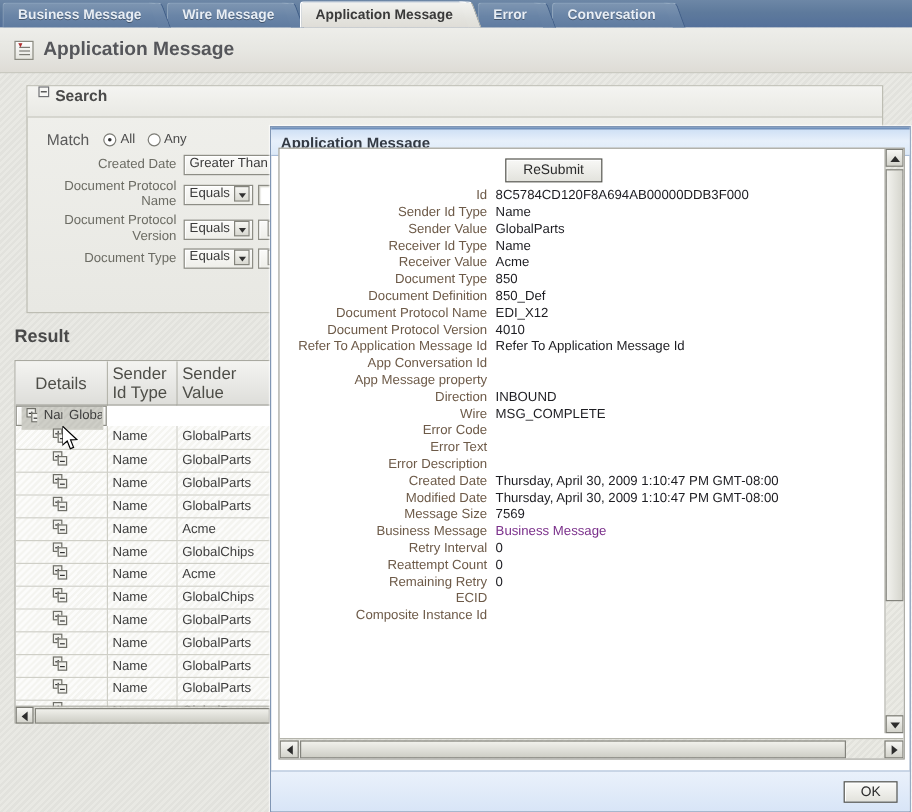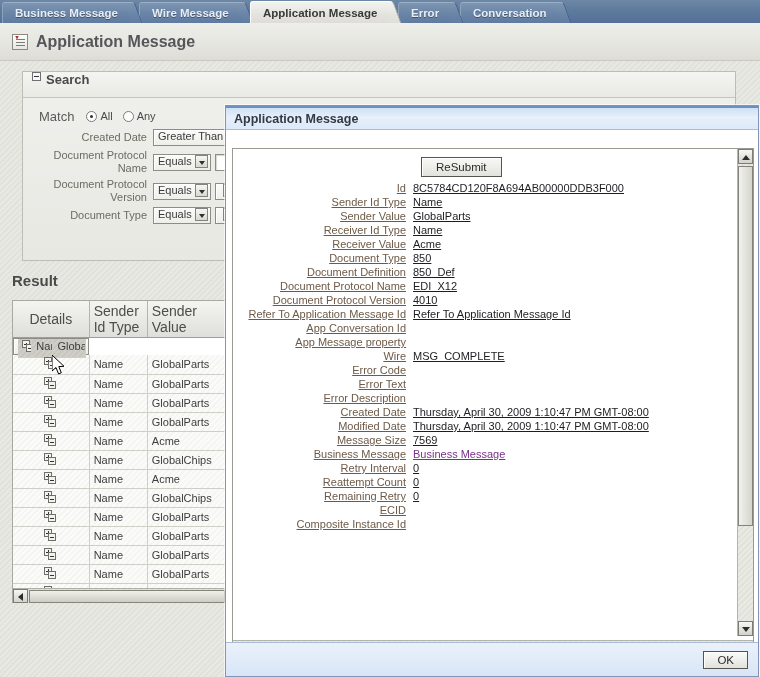--- a/index.html
+++ b/index.html
@@ -258,21 +258,21 @@
   #dlgtitlebar{
     height:24px;
     background: linear-gradient(to bottom,#cfe0f5 0%, #e7f0fb 45%, #dce9f8 100%);
     border-bottom:1px solid #a9bdd8;
     border-top:2px solid #6f90bb;
     display:flex; align-items:center; padding-left:8px;
   }
   #dlgtitle{ font-size:12.5px; font-weight:bold; color:#333a44; }
 
   #dlgbody{
-    position:absolute; left:6px; top:42px; width:522px; height:510px;
+    position:absolute; left:6px; top:17px; width:522px; height:510px;
     background:#fff;
     border:1px solid #9a9a92;
     overflow:hidden;
   }
   #dlgcontent{
     position:absolute; left:0; top:0; width:500px; height:487px;
     overflow:hidden; background:#fff;
   }
 
   #resubmitwrap{ padding-top:8px; padding-left:188px; }
@@ -280,21 +280,21 @@
     display:inline-block;
     font-size:11.5px; color:#2b2b2b;
     padding:3px 14px;
     background: linear-gradient(to bottom,#f8f8f6 0%, #e3e3dd 100%);
     border:1px solid #55554f;
     box-shadow: inset 1px 1px 0 #fff;
     cursor:pointer;
   }
 
   table.kv{ border-collapse:collapse; margin-top:4px; width:500px; table-layout:fixed;}
-  table.kv td{ font-size:11px; padding:1px 0 1px 0; vertical-align:top;text-decoration:underline; }
+  table.kv td{ font-size:11px; padding:1px 0 1px 0; vertical-align:top; }
   table.kv td.k{
     width:180px; text-align:right; color:#6d5a48; padding-right:7px; white-space:nowrap;
   }
   table.kv td.v{ color:#1d1d22; white-space:nowrap; }
   table.kv td.v.link{ color:#7a2f8a; }
 
   
   #dlgvscroll{
     position:absolute; right:0; top:0; width:16px; height:487px;
     background: repeating-linear-gradient(135deg,#eaeae4 0,#eaeae4 2px,#e2e2dc 2px,#e2e2dc 4px);
@@ -593,20 +593,24 @@
             </tr>
             <tr>
               <td class="k">App Conversation Id</td>
               <td class="v"></td>
             </tr>
             <tr>
               <td class="k">App Message property</td>
               <td class="v"></td>
             </tr>
             <tr>
+              <td class="k">Direction</td>
+              <td class="v">INBOUND</td>
+            </tr>
+            <tr>
               <td class="k">Wire</td>
               <td class="v">MSG_COMPLETE</td>
             </tr>
             <tr>
               <td class="k">Error Code</td>
               <td class="v"></td>
             </tr>
             <tr>
               <td class="k">Error Text</td>
               <td class="v"></td>

